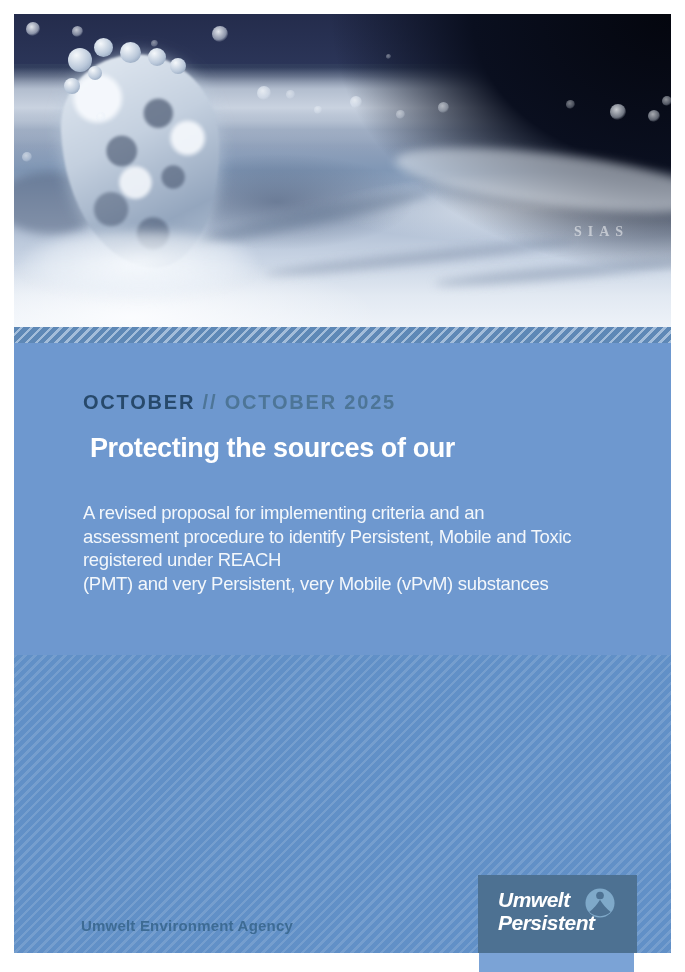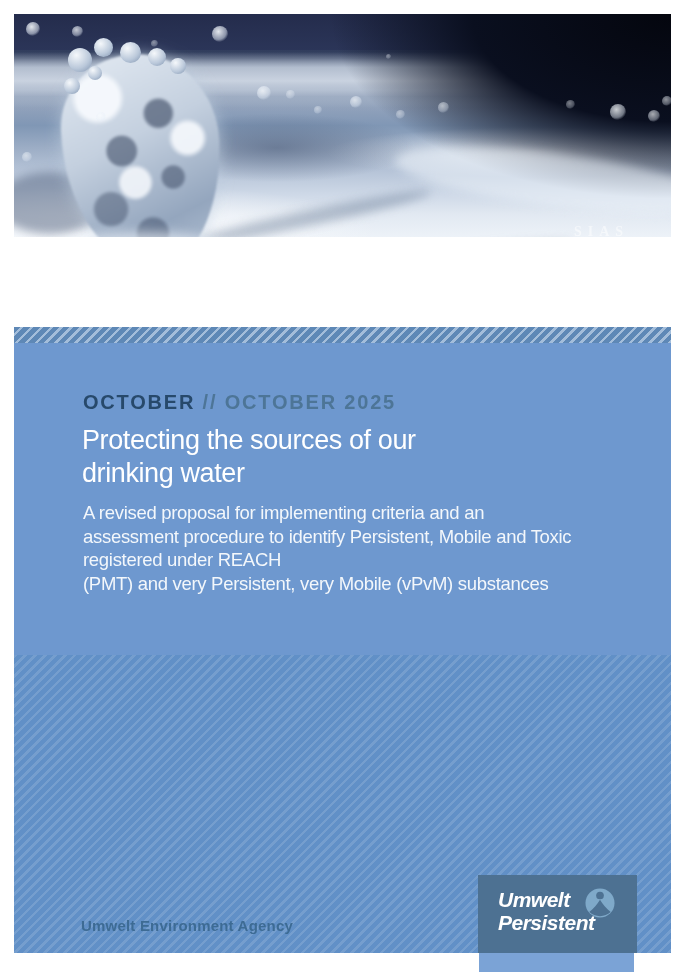--- a/index.html
+++ b/index.html
@@ -7,21 +7,21 @@
     width:685px;height:972px;
     background:#ffffff;
     font-family:"Liberation Sans", sans-serif;
     position:relative;
     overflow:hidden;
   }
   .page{position:absolute;left:0;top:0;width:685px;height:972px;background:#ffffff;}
 
   
   .photo{
-    position:absolute;left:14px;top:14px;width:657px;height:223px;
+    position:absolute;left:14px;top:14px;width:657px;height:313px;
     overflow:hidden;
     background-color:#27304f;
     background-image:
       radial-gradient(ellipse 72% 115% at 100% 0%, #04060e 0%, #0a0f1f 42%, rgba(10,15,31,0) 72%),
       linear-gradient(180deg, rgba(200,209,223,0) 17%, rgba(186,197,213,.92) 24%, rgba(204,213,226,.95) 30%, rgba(150,165,188,.55) 37%, rgba(140,156,180,0) 44%),
       radial-gradient(ellipse 30% 22% at 40% 60%, rgba(68,84,113,.55), rgba(68,84,113,0) 70%),
       radial-gradient(ellipse 42% 15% at 79% 62%, rgba(238,243,249,.8), rgba(238,243,249,0) 75%),
       radial-gradient(ellipse 52% 28% at 18% 97%, rgba(252,253,255,.95), rgba(252,253,255,0) 72%),
       linear-gradient(180deg, #242c4c 0%, #2b3558 16%, #46547600 16%, #46547600 100%),
       linear-gradient(180deg, #2a3355 0%, #33405f 20%, #8b99b2 29%, #b9c5d6 34%, #90a1bb 42%, #8097b5 50%, #9cadc5 60%, #b5c3d7 70%, #ccd7e6 80%, #e2e9f2 90%, #edf2f8 100%);
@@ -72,22 +72,22 @@
     position:absolute;left:14px;top:343px;width:657px;height:312px;
     background:#6e98cf;
   }
   .kicker{
     position:absolute;left:83px;top:391px;
     font-size:20px;font-weight:bold;letter-spacing:1.8px;white-space:nowrap;
   }
   .kicker .k-label{color:#27496b;}
   .kicker .k-sep, .kicker .k-date{color:#4d7597;}
   .cover-title{
-    position:absolute;left:82px;top:424px;margin:0;
-    font-size:27px;line-height:33px;font-weight:normal;color:#ffffff;
+    position:absolute;left:82px;top:424px;margin:8px;
+    font-size:27px;line-height:33px;font-weight:bold;color:#ffffff;
     letter-spacing:-0.4px;
   }
   .cover-title .t-line{display:block;white-space:nowrap;}
   .cover-subtitle{
     position:absolute;left:83px;top:501px;margin:0;
     font-size:18.5px;line-height:23.5px;font-weight:normal;color:#f3f7fb;
     letter-spacing:-0.3px;
   }
   .cover-subtitle .s-line{display:block;white-space:nowrap;}
 
@@ -167,21 +167,20 @@
   <div class="blue-section"></div>
 
   <div class="kicker">
     <span class="k-label">OCTOBER</span>
     <span class="k-sep">//</span>
     <span class="k-date">OCTOBER 2025</span>
   </div>
 
   <h1 class="cover-title">
     <span class="t-line">Protecting the sources of our</span>
-    <span class="t-line">drinking water</span>
   </h1>
 
   <p class="cover-subtitle">
     <span class="s-line">A revised proposal for implementing criteria and an</span>
     <span class="s-line">assessment procedure to identify Persistent, Mobile and Toxic</span>
     <span class="s-line">registered under REACH</span>
     <span class="s-line">(PMT) and very Persistent, very Mobile (vPvM) substances</span>
   </p>
 
   <div class="striped-section"></div>

